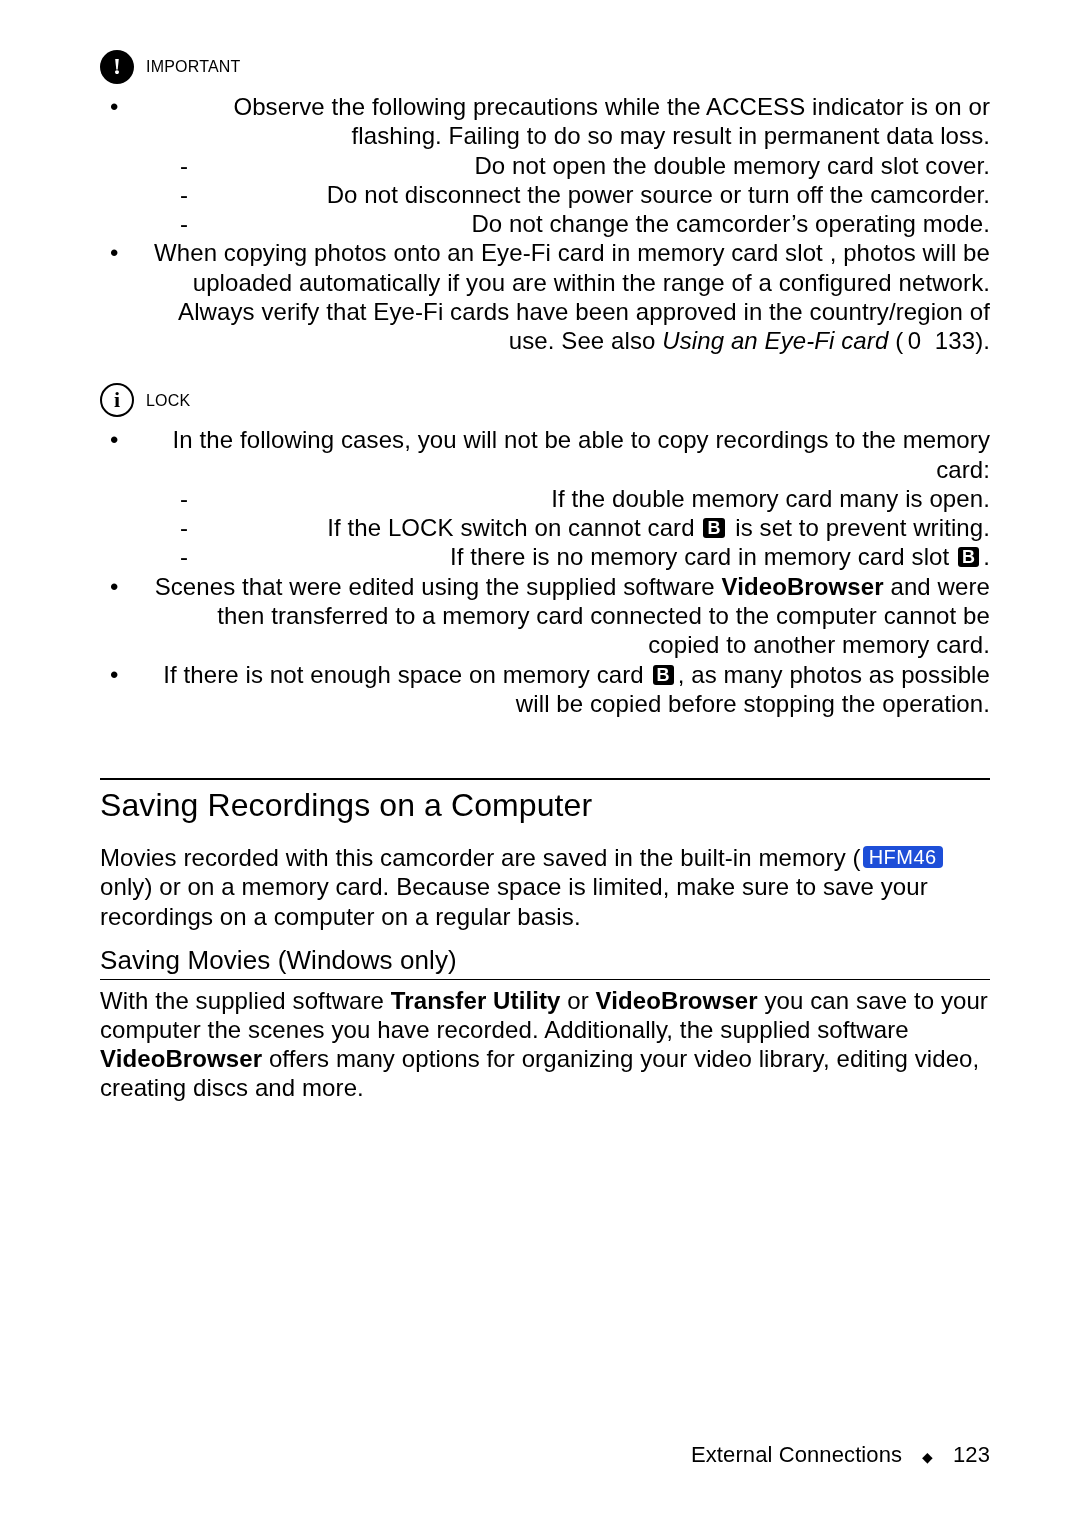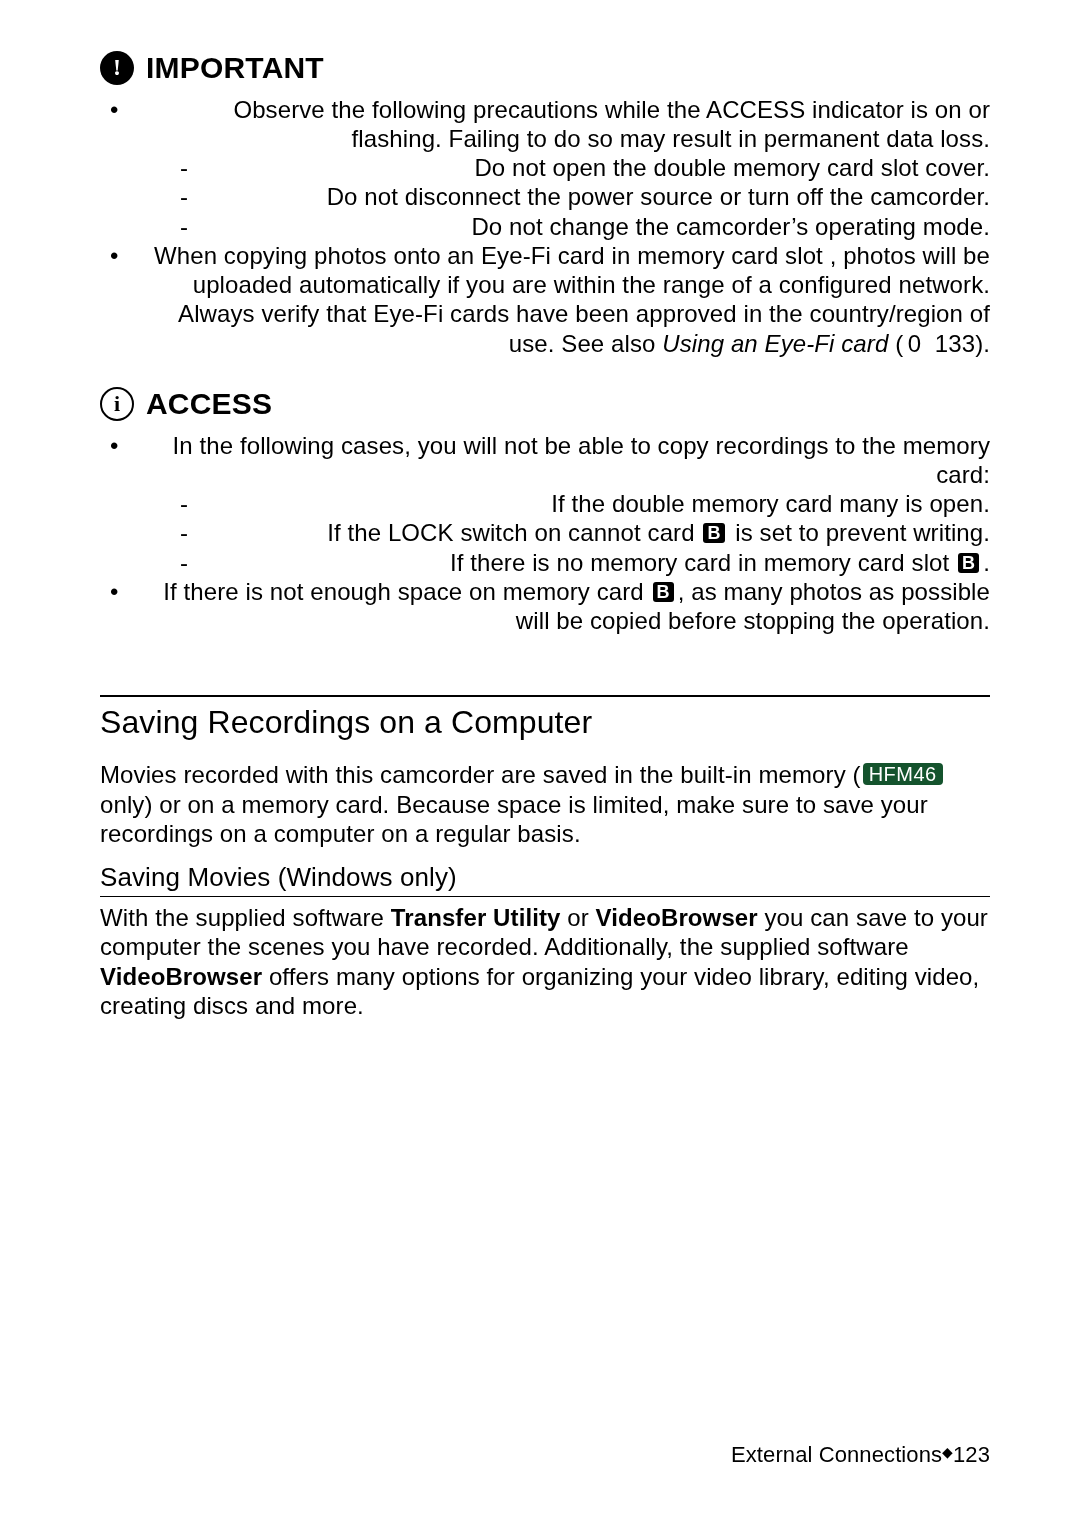--- a/index.html
+++ b/index.html
@@ -49,24 +49,24 @@
   }
   .icon-solid span {
     font-family: Georgia, 'Times New Roman', serif;
     font-weight: bold;
     font-size: 24px;
     line-height: 1;
     position: relative;
     top: -1px;
   }
   .header-label {
-    font-weight: bold;
-    font-stretch: condensed;
-    font-family: "Helvetica Neue", Arial, sans-serif;
-    font-size: 30px;
+    font-weight: normal;
+    font-stretch: condensed;
+    font-family: "Helvetica Neue", Arial, sans-serif;
+    font-size: 16px;
     letter-spacing: 0.2px;
   }
   .bullet-block {
     margin: 0 0 28px 0;
   }
   .bullet-block.tight {
     margin-bottom: 60px;
   }
   .bullet {
     position: relative;
@@ -101,21 +101,21 @@
     font-size: 18px;
     line-height: 20px;
     padding: 0 4px;
     border-radius: 3px;
     position: relative;
     top: -2px;
     margin: 0 4px 0 2px;
   }
   .badge-model {
     display: inline-block;
-    background: #14532d;
+    background: #1d4ed8;
     color: #fff;
     font-family: "Arial Narrow", Arial, sans-serif;
     font-stretch: condensed;
     font-size: 20px;
     line-height: 22px;
     padding: 0 6px;
     border-radius: 4px;
     position: relative;
     top: -2px;
     margin: 0 2px 0 2px;
@@ -152,22 +152,22 @@
     border: none;
     border-top: 1px solid #000;
     margin: 0 0 6px 0;
   }
   .footer {
     position: absolute;
     bottom: 52px;
     right: 90px;
     font-size: 22px;
     display: flex;
-    align-items: center;
-    gap: 0;
+    align-items: flex-end;
+    gap: 20px;
     font-family: "Helvetica Neue", Arial, sans-serif;
   }
   .footer .diamond {
     font-size: 14px;
     position: relative;
     top: -3px;
   }
   .footer .pagenum {
     font-weight: normal;
   }
@@ -191,35 +191,38 @@
       <div class="sub-line">Do not disconnect the power source or turn off the camcorder.</div>
       <div class="sub-line">Do not change the camcorder’s operating mode.</div>
     </div>
     <div class="bullet">
       <span>When copying photos onto an Eye-Fi card in memory card slot </span><span>, photos will be uploaded automatically if you are within the range of a configured network. Always verify that Eye-Fi cards have been approved in the country/region of use. See also </span><span class="italic">Using an Eye-Fi card</span><span> (</span><span class="book-icon">0</span>&nbsp;&nbsp;<span>133</span><span>).</span>
     </div>
   </div>
 
   <div class="section-header">
     <span class="icon-circle icon-outline">i</span>
-    <span class="header-label">ACCESS</span>
+    <span class="header-label">LOCK</span>
   </div>
 
   <div class="bullet-block tight">
     <div class="bullet">
       <span>In the following cases, you will not be able to copy recordings to the memory card:</span>
       <div class="sub-line">If the double memory card many is open.</div>
       <div class="sub-line">
         <span>If the LOCK switch on cannot card </span><span class="badge-b">B</span><span> is set to prevent writing.</span>
       </div>
       <div class="sub-line">
         <span>If there is no memory card in memory card slot </span><span class="badge-b">B</span><span>.</span>
       </div>
     </div>
     <div class="bullet">
+      <span>Scenes that were edited using the supplied software </span><span class="bold">VideoBrowser</span><span> and were then transferred to a memory card connected to the computer cannot be copied to another memory card.</span>
+    </div>
+    <div class="bullet">
       <span>If there is not enough space on memory card </span><span class="badge-b">B</span><span>, as many photos as possible will be copied before stopping the operation.</span>
     </div>
   </div>
 
   <hr class="section-divider">
   <div class="section-title">Saving Recordings on a Computer</div>
 
   <p class="para">
     <span>Movies recorded with this camcorder are saved in the built-in memory (</span><span class="badge-model">HFM46</span><span> only) or on a memory card. Because space is limited, make sure to save your recordings on a computer on a regular basis.</span>
   </p>

